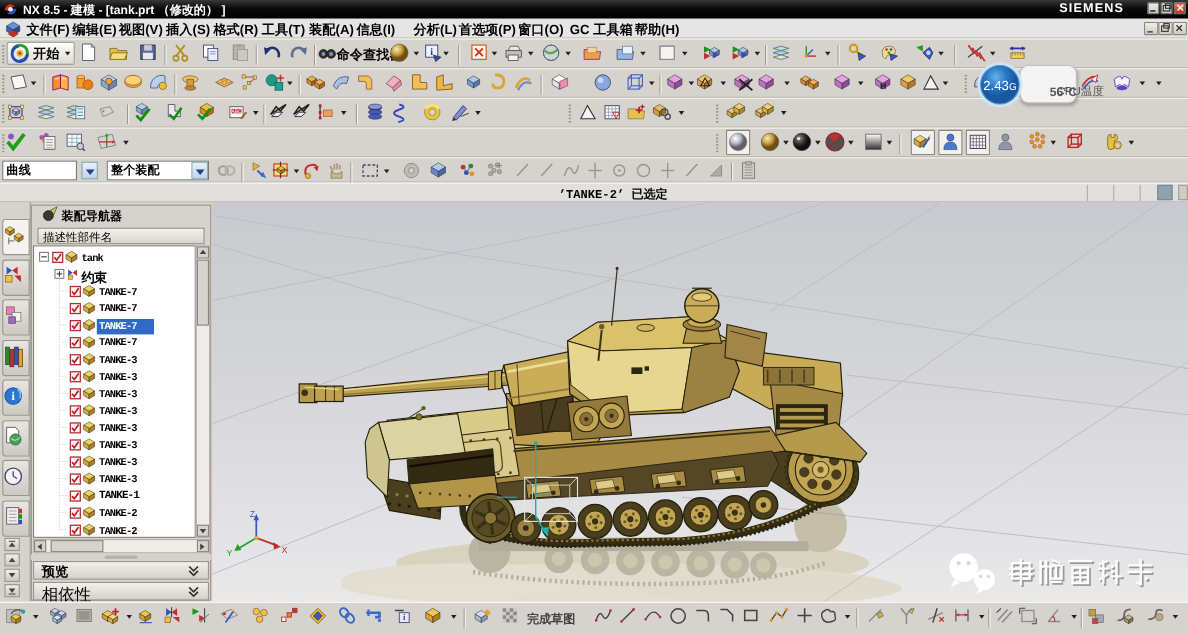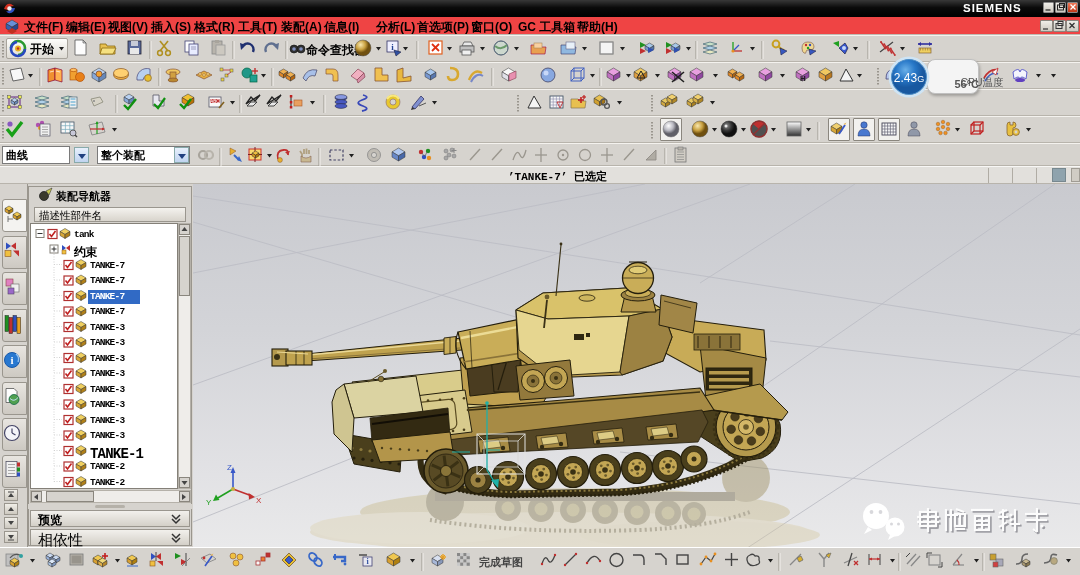--- a/index.html
+++ b/index.html
@@ -1,39 +1,40 @@
 <!DOCTYPE html>
 <html><head><meta charset="utf-8"><style>
 html,body{margin:0;padding:0;width:1080px;height:575px;overflow:hidden;
 font-family:"Liberation Sans",sans-serif;background:#d6d3ce;}
 *{box-sizing:border-box;}
 .abs{position:absolute;}
 #titlebar{position:absolute;left:0;top:0;width:1080px;height:17px;
 background:linear-gradient(#383838,#0a0a0a 45%,#000);color:#fff;font-size:11px;}
-#menubar{position:absolute;left:0;top:17px;width:1080px;height:18px;background:#ef4444;
+#menubar{position:absolute;left:0;top:17px;width:1080px;height:18px;background:#e5e5e5;
 border-bottom:1px solid #bfbcb4;font-size:12px;color:#000;font-weight:bold;}
 .menuitem{position:absolute;top:2px;height:14px;}
 .tbrow{position:absolute;left:0;width:1080px;background:#d6d3ce;}
 .combo{position:absolute;height:18px;background:#fff;border:1px solid #7a7a7a;font-size:11px;line-height:16px;padding-left:3px;color:#000;font-weight:bold;}
 .combobtn{position:absolute;width:15px;height:16px;background:linear-gradient(#e8f0fc,#c0d4f0);border:1px solid #8aa;}
 .wbtn{position:absolute;width:13px;height:12px;background:linear-gradient(#f0eee8,#cdc9c0);border:1px solid #8a867e;border-radius:1px;}
 #navpanel{position:absolute;left:28px;top:186px;width:164px;height:360px;background:#d6d3ce;border:1px solid #9a968e;}
 #cue{position:absolute;left:0;top:166px;width:1080px;height:18px;background:#e2e0dc;border-top:1px solid #f8f7f5;border-bottom:1px solid #b8b4ac;}
 #viewport{position:absolute;left:193px;top:184px;width:887px;height:363px;
 background:linear-gradient(#c9cacf 0%,#d3d4d8 40%,#e2e2e5 80%,#e9e9ea 100%);overflow:hidden;}
 #bottombar{position:absolute;left:0;top:547px;width:1080px;height:28px;background:#d6d3ce;border-top:1px solid #fff;}
 svg{display:block;}
 
 </style></head><body>
 <div id="titlebar">
 <svg class="abs" style="left:2px;top:1px" width="15" height="15">
       <path d="M 2 8 Q 4 2 9 3 L 12 5 Q 7 5 6 9 Z" fill="#d03020"></path>
       <path d="M 13 7 Q 12 13 6 12 L 4 10 Q 9 11 10 7 Z" fill="#3050c0"></path>
       <circle cx="7.5" cy="7.5" r="2.2" fill="#f0f0f0"></circle>
     </svg>
+<div class="abs" style="left:21px;top:2px;font-weight:bold;">NX 8.5 - 建模 - [tank.prt （修改的） ]</div>
 <div class="abs" style="left:963px;top:2px;font-weight:bold;font-size:11.5px;letter-spacing:1px;">SIEMENS</div>
 <div class="abs" style="left:1043px;top:2px;width:11px;height:11px;background:linear-gradient(#f0eee8,#cdc9c0);border:1px solid #888;border-radius:1px;"></div>
 <div class="abs" style="left:1055px;top:2px;width:11px;height:11px;background:linear-gradient(#f0eee8,#cdc9c0);border:1px solid #888;border-radius:1px;"></div>
 <div class="abs" style="left:1067px;top:2px;width:11px;height:11px;background:linear-gradient(#f07858,#c03818);border:1px solid #888;border-radius:1px;"></div>
 <svg class="abs" style="left:1043px;top:2px" width="37" height="11">
       <line x1="2.5" y1="8" x2="7.5" y2="8" stroke="#222" stroke-width="1.2"></line>
       <rect x="14.5" y="3" width="6" height="5" fill="none" stroke="#222" stroke-width="1"></rect>
       <rect x="16.5" y="1.5" width="5" height="4" fill="none" stroke="#222" stroke-width="1"></rect>
       <line x1="27.5" y1="2.5" x2="32.5" y2="7.5" stroke="#fff" stroke-width="1.2"></line>
       <line x1="32.5" y1="2.5" x2="27.5" y2="7.5" stroke="#fff" stroke-width="1.2"></line>
@@ -80,21 +81,21 @@
 <div class="abs" style="left:306px;top:42px;font-size:12px;font-weight:bold;">命令查找器</div>
 <div class="abs" style="left:660px;top:118px;width:22px;height:23px;background:#f2f1ee;border:1px solid #8a867e;border-radius:1px;"></div>
 <div class="abs" style="left:828px;top:118px;width:22px;height:23px;background:#f2f1ee;border:1px solid #8a867e;border-radius:1px;"></div>
 <div class="abs" style="left:853px;top:118px;width:22px;height:23px;background:#f2f1ee;border:1px solid #8a867e;border-radius:1px;"></div>
 <div class="abs" style="left:878px;top:118px;width:22px;height:23px;background:#f2f1ee;border:1px solid #8a867e;border-radius:1px;"></div>
 <div class="combo" style="left:2px;top:146px;width:68px;">曲线</div>
 <div class="combobtn" style="left:74px;top:147px;"></div>
 <div class="combo" style="left:97px;top:146px;width:93px;">整个装配</div>
 <div class="combobtn" style="left:174px;top:147px;"></div>
 <div id="cue"></div>
-<div class="abs" style="left:508px;top:169px;font-size:11px;font-weight:bold;font-family:'Liberation Mono',monospace;">’TANKE-7’ 已选定</div>
+<div class="abs" style="left:508px;top:169px;font-size:11px;font-weight:bold;font-family:'Liberation Mono',monospace;">’TANKE-2’ 已选定</div>
 <div class="abs" style="left:988px;top:168px;width:1px;height:15px;background:#b0aca4;"></div>
 <div class="abs" style="left:1012px;top:168px;width:1px;height:15px;background:#b0aca4;"></div>
 <div class="abs" style="left:1036px;top:168px;width:1px;height:15px;background:#b0aca4;"></div>
 <div class="abs" style="left:1052px;top:168px;width:14px;height:14px;background:#8fa3ad;border:1px solid #77888f;"></div>
 <div class="abs" style="left:1071px;top:168px;width:9px;height:14px;background:#d0ccc4;border:1px solid #a09c94;"></div>
 <div class="abs" style="left:0;top:184px;width:28px;height:363px;background:#d6d3ce;border-right:1px solid #9a968e;"></div>
 <div class="abs" style="left:2px;top:199.0px;width:25px;height:33px;background:#f4f3f0;border:1px solid #9a968e;border-radius:3px 0 0 3px;"></div>
 <div class="abs" style="left:2px;top:235.5px;width:25px;height:33px;background:linear-gradient(#e8e5e0,#cdc9c2);border:1px solid #9a968e;border-radius:3px 0 0 3px;"></div>
 <div class="abs" style="left:2px;top:272.0px;width:25px;height:33px;background:linear-gradient(#e8e5e0,#cdc9c2);border:1px solid #9a968e;border-radius:3px 0 0 3px;"></div>
 <div class="abs" style="left:2px;top:308.5px;width:25px;height:33px;background:linear-gradient(#e8e5e0,#cdc9c2);border:1px solid #9a968e;border-radius:3px 0 0 3px;"></div>
@@ -122,21 +123,21 @@
 <div class="abs" style="left:90px;top:290.5px;font-size:9.5px;font-family:'Liberation Mono',monospace;font-weight:bold;color:#fff;letter-spacing:-0.8px;">TANKE-7</div>
 <div class="abs" style="left:90px;top:306.0px;font-size:9.5px;font-family:'Liberation Mono',monospace;font-weight:bold;color:#000;letter-spacing:-0.8px;">TANKE-7</div>
 <div class="abs" style="left:90px;top:321.5px;font-size:9.5px;font-family:'Liberation Mono',monospace;font-weight:bold;color:#000;letter-spacing:-0.8px;">TANKE-3</div>
 <div class="abs" style="left:90px;top:337.0px;font-size:9.5px;font-family:'Liberation Mono',monospace;font-weight:bold;color:#000;letter-spacing:-0.8px;">TANKE-3</div>
 <div class="abs" style="left:90px;top:352.5px;font-size:9.5px;font-family:'Liberation Mono',monospace;font-weight:bold;color:#000;letter-spacing:-0.8px;">TANKE-3</div>
 <div class="abs" style="left:90px;top:368.0px;font-size:9.5px;font-family:'Liberation Mono',monospace;font-weight:bold;color:#000;letter-spacing:-0.8px;">TANKE-3</div>
 <div class="abs" style="left:90px;top:383.5px;font-size:9.5px;font-family:'Liberation Mono',monospace;font-weight:bold;color:#000;letter-spacing:-0.8px;">TANKE-3</div>
 <div class="abs" style="left:90px;top:399.0px;font-size:9.5px;font-family:'Liberation Mono',monospace;font-weight:bold;color:#000;letter-spacing:-0.8px;">TANKE-3</div>
 <div class="abs" style="left:90px;top:414.5px;font-size:9.5px;font-family:'Liberation Mono',monospace;font-weight:bold;color:#000;letter-spacing:-0.8px;">TANKE-3</div>
 <div class="abs" style="left:90px;top:430.0px;font-size:9.5px;font-family:'Liberation Mono',monospace;font-weight:bold;color:#000;letter-spacing:-0.8px;">TANKE-3</div>
-<div class="abs" style="left:90px;top:445.5px;font-size:14px;font-family:'Liberation Mono',monospace;font-weight:bold;color:#000;letter-spacing:-0.8px;">TANKE-1</div>
+<div class="abs" style="left:90px;top:445.5px;font-size:10px;font-family:'Liberation Mono',monospace;font-weight:bold;color:#000;letter-spacing:-0.8px;">TANKE-1</div>
 <div class="abs" style="left:90px;top:461.0px;font-size:9.5px;font-family:'Liberation Mono',monospace;font-weight:bold;color:#000;letter-spacing:-0.8px;">TANKE-2</div>
 <div class="abs" style="left:90px;top:476.5px;font-size:9.5px;font-family:'Liberation Mono',monospace;font-weight:bold;color:#000;letter-spacing:-0.8px;">TANKE-2</div>
 <div class="abs" style="left:30px;top:490px;width:161px;height:13px;background:#efedea;border:1px solid #b5b1a9;"></div>
 <div class="abs" style="left:31px;top:491px;width:11px;height:11px;background:#d6d3ce;border:1px solid #8a867e;"></div>
 <div class="abs" style="left:179px;top:491px;width:11px;height:11px;background:#d6d3ce;border:1px solid #8a867e;"></div>
 <div class="abs" style="left:46px;top:491px;width:48px;height:11px;background:#d6d3ce;border:1px solid #8a867e;"></div>
 <div class="abs" style="left:28px;top:504px;width:164px;height:5px;background:#d6d3ce;"></div>
 <div class="abs" style="left:95px;top:505px;width:30px;height:3px;background:#b5b1a9;border-radius:2px;"></div>
 <div class="abs" style="left:30px;top:510px;width:160px;height:17px;background:linear-gradient(#f2f0ec,#d4d0c8);border:1px solid #9a968e;"></div>
 <div class="abs" style="left:38px;top:512px;font-size:12px;font-weight:bold;">预览</div>

